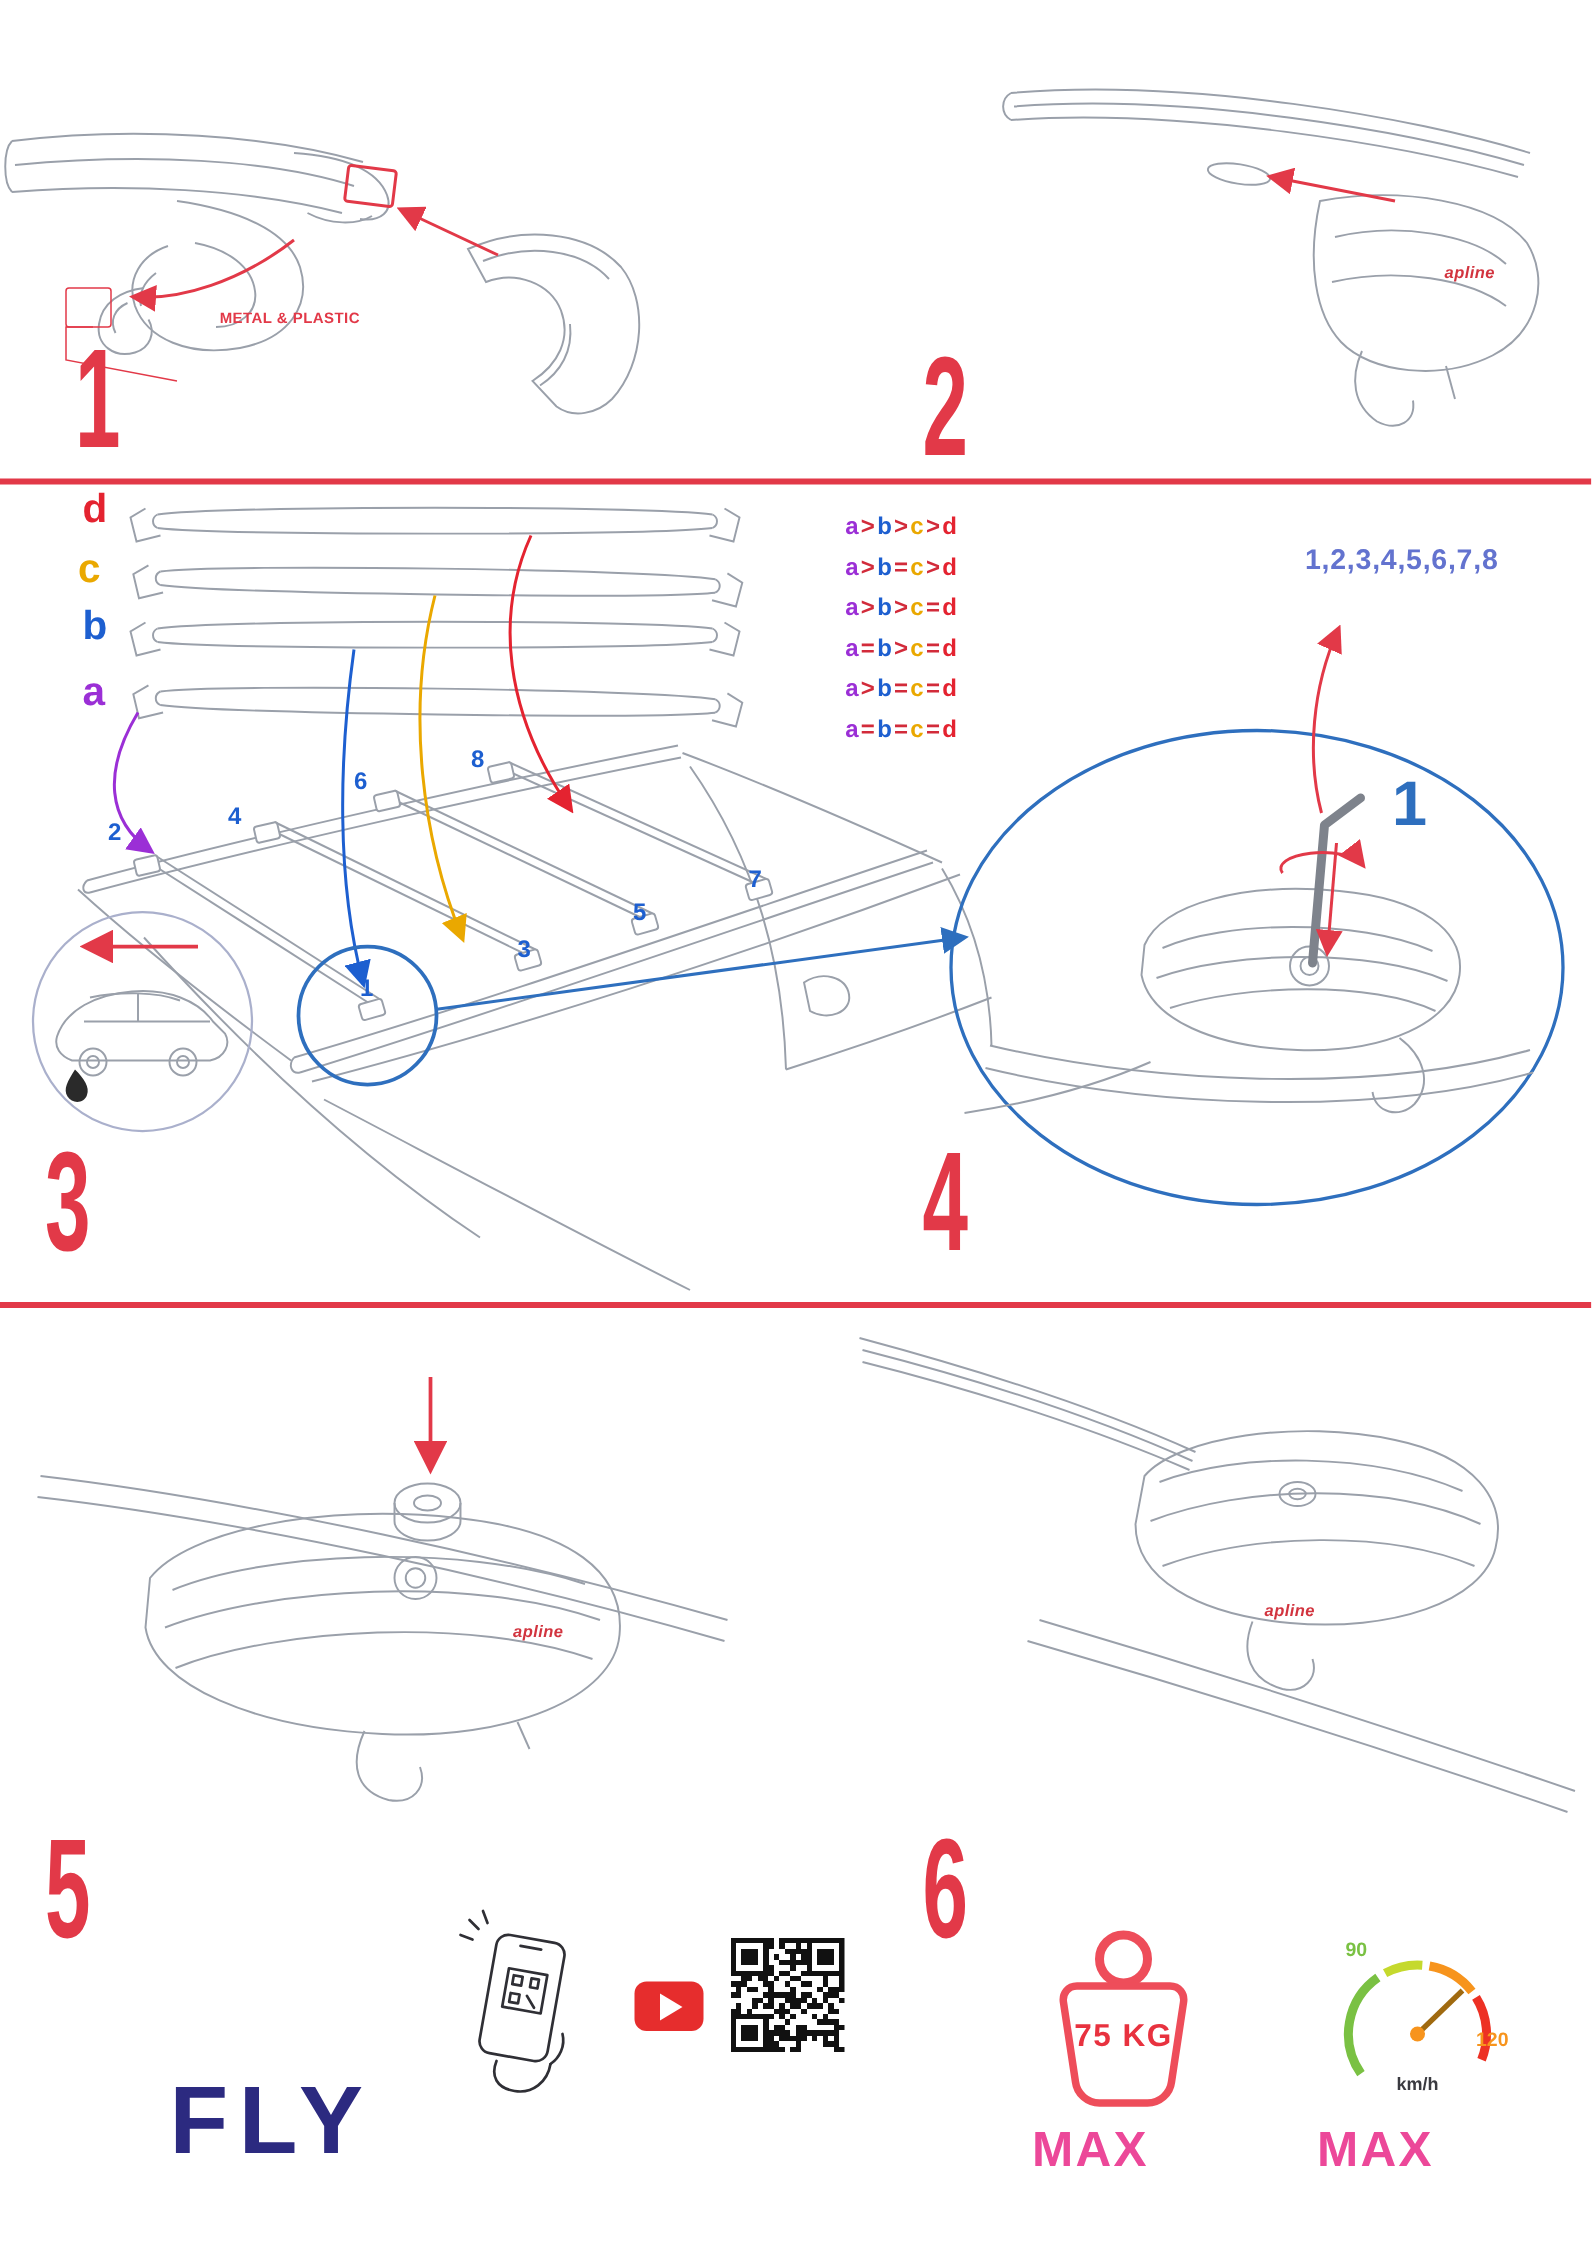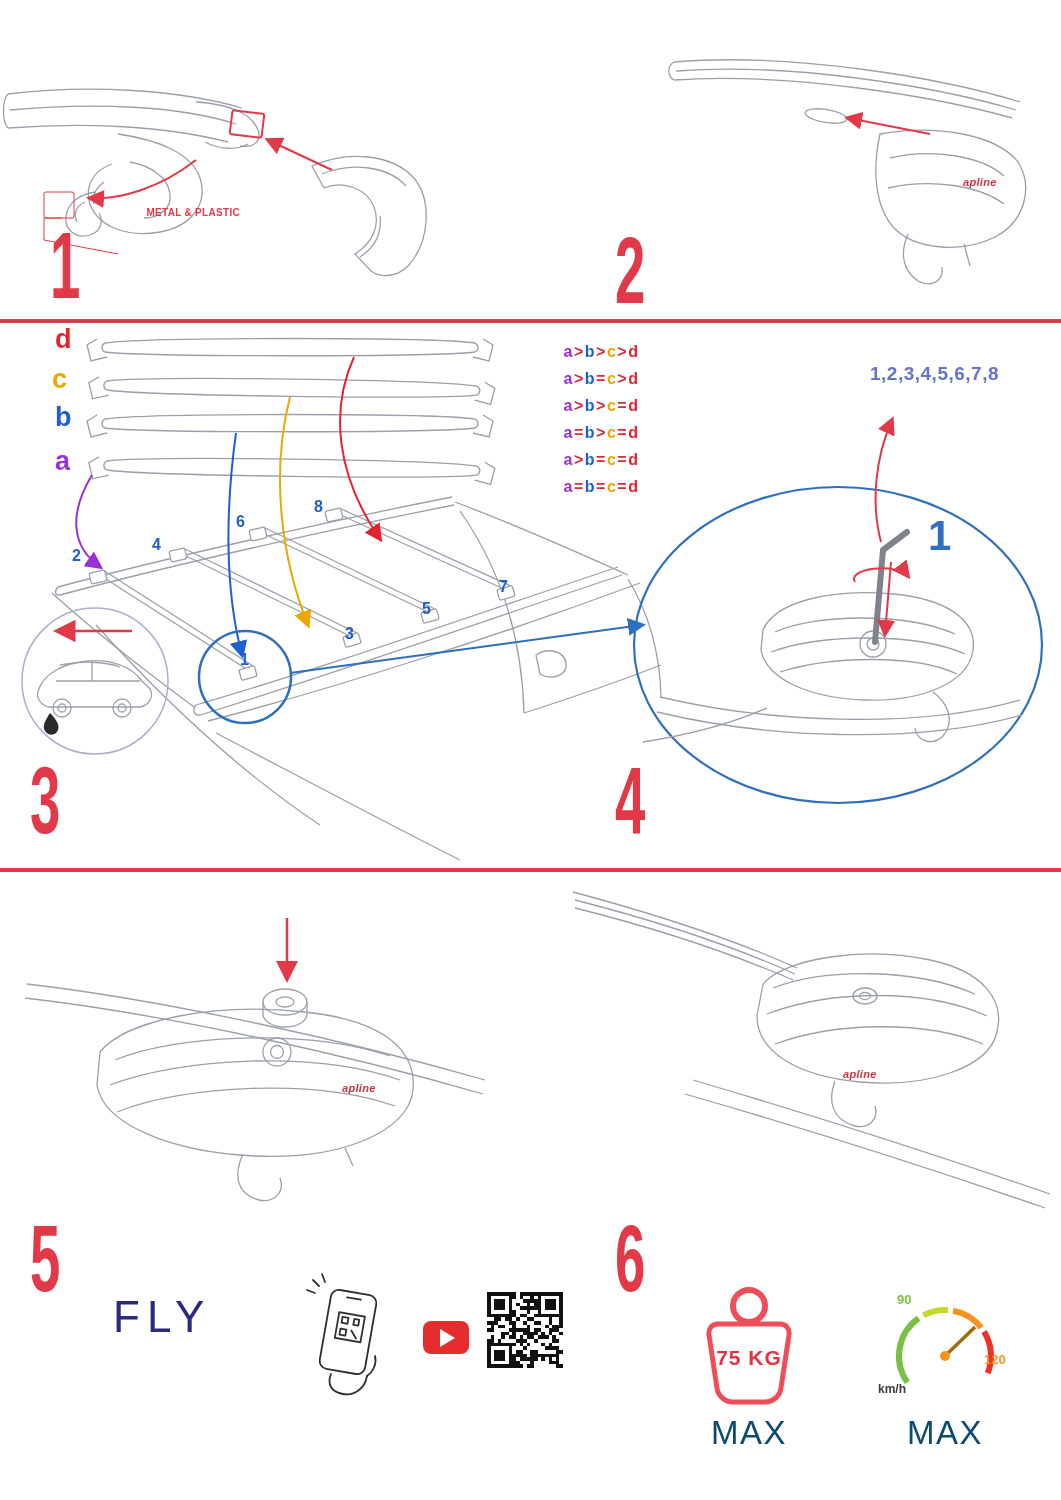--- a/index.html
+++ b/index.html
@@ -18,35 +18,35 @@
   .bar-label{position:absolute;font-size:27px;font-weight:700;line-height:1}
   .label-a{color:var(--letter-a,#9b2fd6)} .label-b{color:var(--letter-b,#1d5fd0)}
   .label-c{color:var(--letter-c,#eaa800)} .label-d{color:var(--letter-d,#e42330)}
   .comp-legend{position:absolute;left:563px;top:338px;font-size:16px;font-weight:700;line-height:27px;letter-spacing:.5px}
   .comp-legend span{margin:0 .5px}
   .sequence{position:absolute;left:870px;top:363px;font-size:19px;font-weight:700;
             color:var(--sequence-blue,#6373cf);letter-spacing:.5px}
   .pos-num{position:absolute;font-size:16px;font-weight:700;color:var(--position-blue,#1d5fd0);line-height:1}
   .callout-1{position:absolute;left:928px;top:512px;font-size:42px;font-weight:700;color:var(--circle-blue,#2e6fbe)}
   .brand-chip{position:absolute;color:#d2343f;font-size:11px;font-weight:700;font-style:italic;letter-spacing:.3px}
-  .fly{position:absolute;left:113px;top:1292px;font-size:44px;font-weight:400;
+  .fly{position:absolute;left:113px;top:1376px;font-size:64px;font-weight:700;
        color:var(--navy,#2c2a80);letter-spacing:7px}
   .brandline{position:absolute;left:63px;top:1404px;font-size:29px;font-weight:600;letter-spacing:.4px}
   .brandline .dark{color:var(--brand-dark,#4a4a52)} .brandline .red{color:var(--brand-red,#e23948)}
   .brandline .bold{font-weight:700}
   .yt{position:absolute;left:423px;top:1321px;width:46px;height:33px;background:#e62d2d;border-radius:8px;
       display:flex;align-items:center;justify-content:center}
   .yt-tri{width:0;height:0;border-left:15px solid #fff;border-top:9px solid transparent;border-bottom:9px solid transparent;margin-left:3px}
   .qr{position:absolute;left:487px;top:1292px;width:76px;height:76px}
   .weight-value{position:absolute;left:688px;top:1346px;width:122px;text-align:center;
                 font-size:21px;font-weight:700;color:#e8323f;letter-spacing:1px}
-  .max-label{position:absolute;font-size:33px;font-weight:400;color:#0c4a6e;letter-spacing:1.5px;text-align:center}
+  .max-label{position:absolute;font-size:33px;font-weight:700;color:#ec4899;letter-spacing:1.5px;}
   .speed-60{position:absolute;left:897px;top:1292px;font-size:13px;font-weight:700;color:var(--gauge-green,#7ac143)}
   .speed-120{position:absolute;left:984px;top:1352px;font-size:13px;font-weight:700;color:var(--gauge-orange,#f07020)}
-  .speed-unit{position:absolute;left:878px;top:1382px;width:134px;font-size:12px;font-weight:700;color:#3a3a40}
+  .speed-unit{position:absolute;left:878px;top:1382px;width:134px;text-align:center;font-size:12px;font-weight:700;color:#3a3a40}
 </style>
 </head>
 <body>
 
 <div class="page">
 
   <svg class="ill" style="left:0;top:42px;width:440px;height:265px" viewBox="0 0 440 265">
     <defs>
       <marker id="ar1" markerWidth="9" markerHeight="9" refX="7" refY="4.5" orient="auto">
         <path d="M0,0L9,4.5L0,9Z" fill="#e23948"></path>

